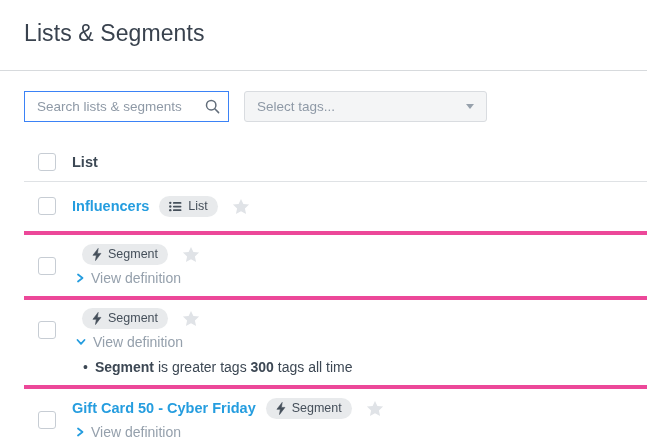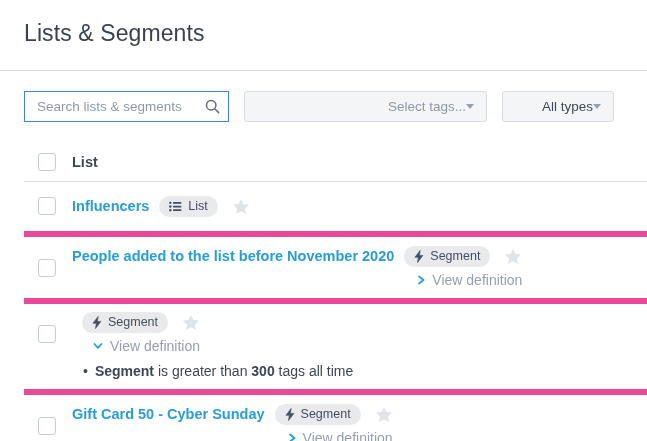--- a/index.html
+++ b/index.html
@@ -21,21 +21,21 @@
   .search-box input {
     width: 100%; height: 100%; border: 1px solid #3b82f6; border-radius: 0;
     padding: 0 23px 0 12px; font-family: "Liberation Sans", sans-serif;
     font-size: 13.5px; color: #3c4753; outline: none; background: #fff;
   }
   .search-box input::placeholder { color: #8e99a6; }
   .search-icon { position: absolute; right: 9px; top: 8px; pointer-events: none; }
 
   .dropdown {
     height: 31px; background: #f4f5f6; border: 1px solid #d9dce0; border-radius: 3px;
-    display: flex; align-items: center; justify-content: flex-end;
+    display: flex; align-items: center; justify-content: space-between;
     padding: 0 12px; font-size: 13.5px; cursor: pointer; flex: 0 0 auto;
   }
   .dropdown-tags { width: 243px; color: #8e99a6; }
   .dropdown-types { width: 112px; color: #3f4a56; }
   .caret-down {
     width: 0; height: 0; border-left: 4.5px solid transparent;
     border-right: 4.5px solid transparent; border-top: 5.5px solid #97a1ac;
   }
 
   
@@ -44,21 +44,21 @@
     display: flex; align-items: center; padding: 31px 0 10px 14px;
     border-bottom: 1px solid #dfe2e5;
   }
   .col-header { font-size: 14.5px; font-weight: 700; color: #3c4854; margin-left: 16px; }
 
   .checkbox {
     width: 18px; height: 18px; border: 1px solid #c7cdd4; border-radius: 3px;
     background: #fff; flex: 0 0 auto; cursor: pointer;
   }
 
-  .row { border-bottom: 6px solid #ec4899; }
+  .row { border-bottom: 4px solid #ec4899; }
   .row-main { display: flex; align-items: center; padding-left: 14px; }
   .row-content { margin-left: 16px; }
   .r1 .row-main { padding-top: 15px; padding-bottom: 16px; }
   .r2 .row-main, .r4 .row-main { padding-top: 10px; padding-bottom: 10px; }
   .r3 .row-main { padding-top: 9px; padding-bottom: 0; }
   .r3 { padding-bottom: 10px; }
 
   .name-line { display: flex; align-items: center; height: 18px; }
   .item-link {
     font-size: 14.5px; font-weight: 600; color: #259ddf; text-decoration: none; cursor: pointer;
@@ -66,21 +66,21 @@
   .badge {
     display: inline-flex; align-items: center; gap: 6px; margin-left: 10px;
     background: #e8eaec; border-radius: 10.5px; height: 21px; padding: 0 10px;
     font-size: 12.5px; color: #454f5a;
   }
   .badge svg { flex: 0 0 auto; }
   .star { margin-left: 14px; display: inline-flex; cursor: pointer; }
 
   .viewdef-line {
     display: flex; align-items: center; margin-top: 7px; height: 16px;
-    padding-left: 3px; cursor: pointer; justify-content: flex-end;
+    padding-left: 3px; cursor: pointer;
   }
   .viewdef-line svg { margin-right: 6px; }
   .viewdef-label { font-size: 14px; color: #95a0ac; }
 
   .definition-line {
     display: flex; align-items: baseline; margin-top: 9px; padding-left: 59px;
     font-size: 14px; color: #3c4753;
   }
   .bullet { margin-right: 7px; font-size: 14px; color: #3c4753; }
   .def-strong { font-weight: 700; }
@@ -103,24 +103,20 @@
           <line x1="9.8" y1="9.8" x2="13.6" y2="13.6" stroke="#626d7a" stroke-width="1.5" stroke-linecap="round"></line>
         </svg>
       </span>
     </div>
 
     <div class="dropdown dropdown-tags">
       <span>Select tags...</span>
       <span class="caret-down"></span>
     </div>
 
-    <div class="dropdown dropdown-types">
-      <span>All types</span>
-      <span class="caret-down"></span>
-    </div>
   </div>
 
   <div class="table">
 
     <div class="thead">
       <div class="checkbox"></div>
       <span class="col-header">List</span>
     </div>
 
     <div class="row r1">
@@ -148,21 +144,20 @@
           </div>
         </div>
       </div>
     </div>
 
     <div class="row r2">
       <div class="row-main">
         <div class="checkbox"></div>
         <div class="row-content">
           <div class="name-line">
-            <a class="item-link">People added to the list before November 2020</a>
             <span class="badge">
               <svg width="10" height="13" viewBox="0 0 10 13" fill="#454f5a">
                 <path d="M6.2 0.4 L0.9 7.3 L4.3 7.3 L3.5 12.6 L8.9 5.4 L5.4 5.4 Z" stroke="#454f5a" stroke-width="0.6" stroke-linejoin="round"></path>
               </svg>
               <span>Segment</span>
             </span>
             <span class="star">
               <svg width="18" height="17" viewBox="0 0 18 17" fill="#e0e3e7">
                 <path d="M9 0.9 L11.4 6 L17.1 6.6 L12.9 10.4 L14.1 16 L9 13.2 L3.9 16 L5.1 10.4 L0.9 6.6 L6.6 6 Z"></path>
               </svg>
@@ -198,30 +193,30 @@
           <div class="viewdef-line">
             <svg width="12" height="12" viewBox="0 0 12 12" fill="none">
               <polyline points="2.5,4 6,7.8 9.5,4" stroke="#259ddf" stroke-width="1.8" stroke-linecap="round" stroke-linejoin="round"></polyline>
             </svg>
             <span class="viewdef-label">View definition</span>
           </div>
         </div>
       </div>
       <div class="definition-line">
         <span class="bullet">•</span>
-        <span><span class="def-strong">Segment</span><span> is greater than </span><span class="def-strong">300</span><span> tags all time</span></span>
+        <span><span class="def-strong">Segment</span><span> is greater tags </span><span class="def-strong">300</span><span> tags all time</span></span>
       </div>
     </div>
 
     <div class="row r4">
       <div class="row-main">
         <div class="checkbox"></div>
         <div class="row-content">
           <div class="name-line">
-            <a class="item-link">Gift Card 50 - Cyber Sunday</a>
+            <a class="item-link">Gift Card 50 - Cyber Friday</a>
             <span class="badge">
               <svg width="10" height="13" viewBox="0 0 10 13" fill="#454f5a">
                 <path d="M6.2 0.4 L0.9 7.3 L4.3 7.3 L3.5 12.6 L8.9 5.4 L5.4 5.4 Z" stroke="#454f5a" stroke-width="0.6" stroke-linejoin="round"></path>
               </svg>
               <span>Segment</span>
             </span>
             <span class="star">
               <svg width="18" height="17" viewBox="0 0 18 17" fill="#e0e3e7">
                 <path d="M9 0.9 L11.4 6 L17.1 6.6 L12.9 10.4 L14.1 16 L9 13.2 L3.9 16 L5.1 10.4 L0.9 6.6 L6.6 6 Z"></path>
               </svg>

